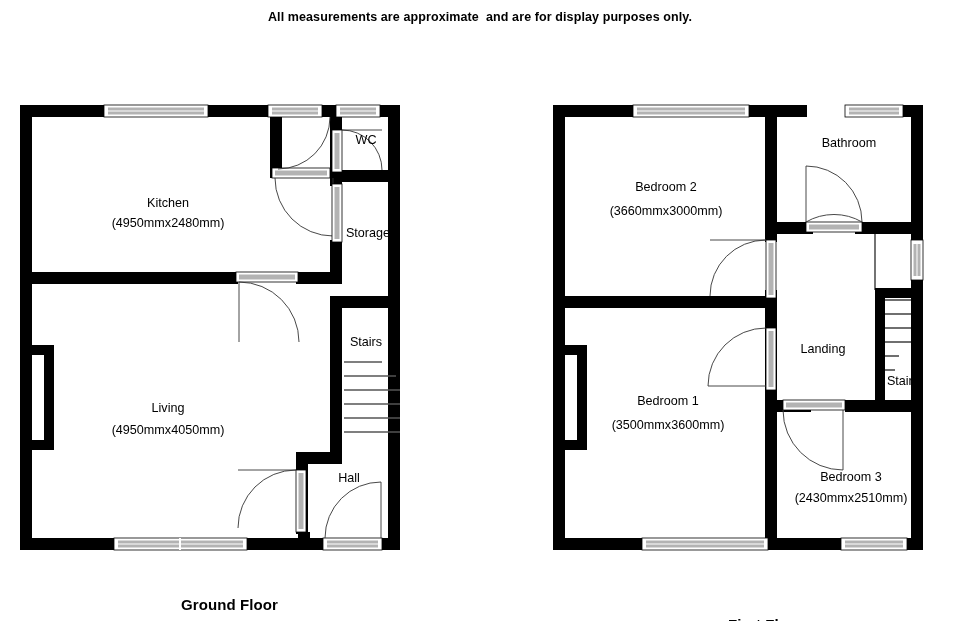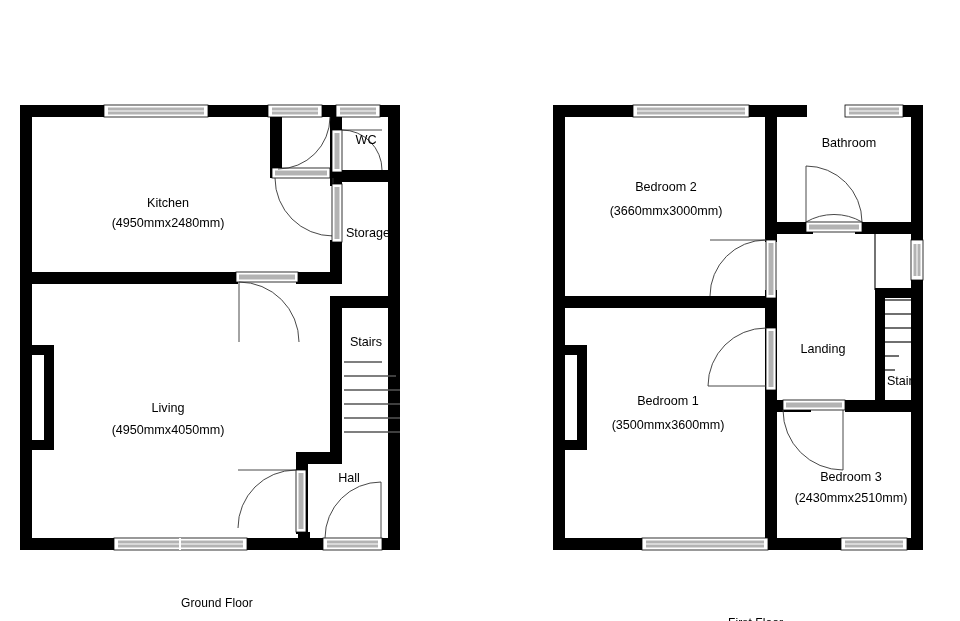--- a/index.html
+++ b/index.html
@@ -29,39 +29,40 @@
   #disclaimer div { white-space: pre; }
   #plans {
     position: absolute;
     left: 0;
     top: 0;
     width: 960px;
     height: 621px;
   }
   .floor-caption {
     position: absolute;
-    font-size: 12px;
-    font-weight: normal;
+    font-size: 15px;
+    font-weight: bold;
     letter-spacing: 0.1px;
     white-space: nowrap;
   }
   #caption-ground { left: 181px; top: 596px; }
   #caption-first  { left: 728px; top: 596px; margin-top: 20px; }
   svg text {
     font-family: "Liberation Sans", sans-serif;
     font-size: 12.5px;
     fill: #000000;
   }
   svg text.room-name { font-size: 12.6px; }
   svg text.room-dim  { font-size: 12.6px; }
 </style>
 </head>
 <body>
 
 <div id="disclaimer">
+  <div>All measurements are approximate  and are for display purposes only.</div>
 </div>
 
 <svg id="plans" viewBox="0 0 960 621" xmlns="http://www.w3.org/2000/svg">
 
   <g>
 
     <g fill="#000000">
 
       <rect x="20" y="105" width="86" height="12"></rect>
 

